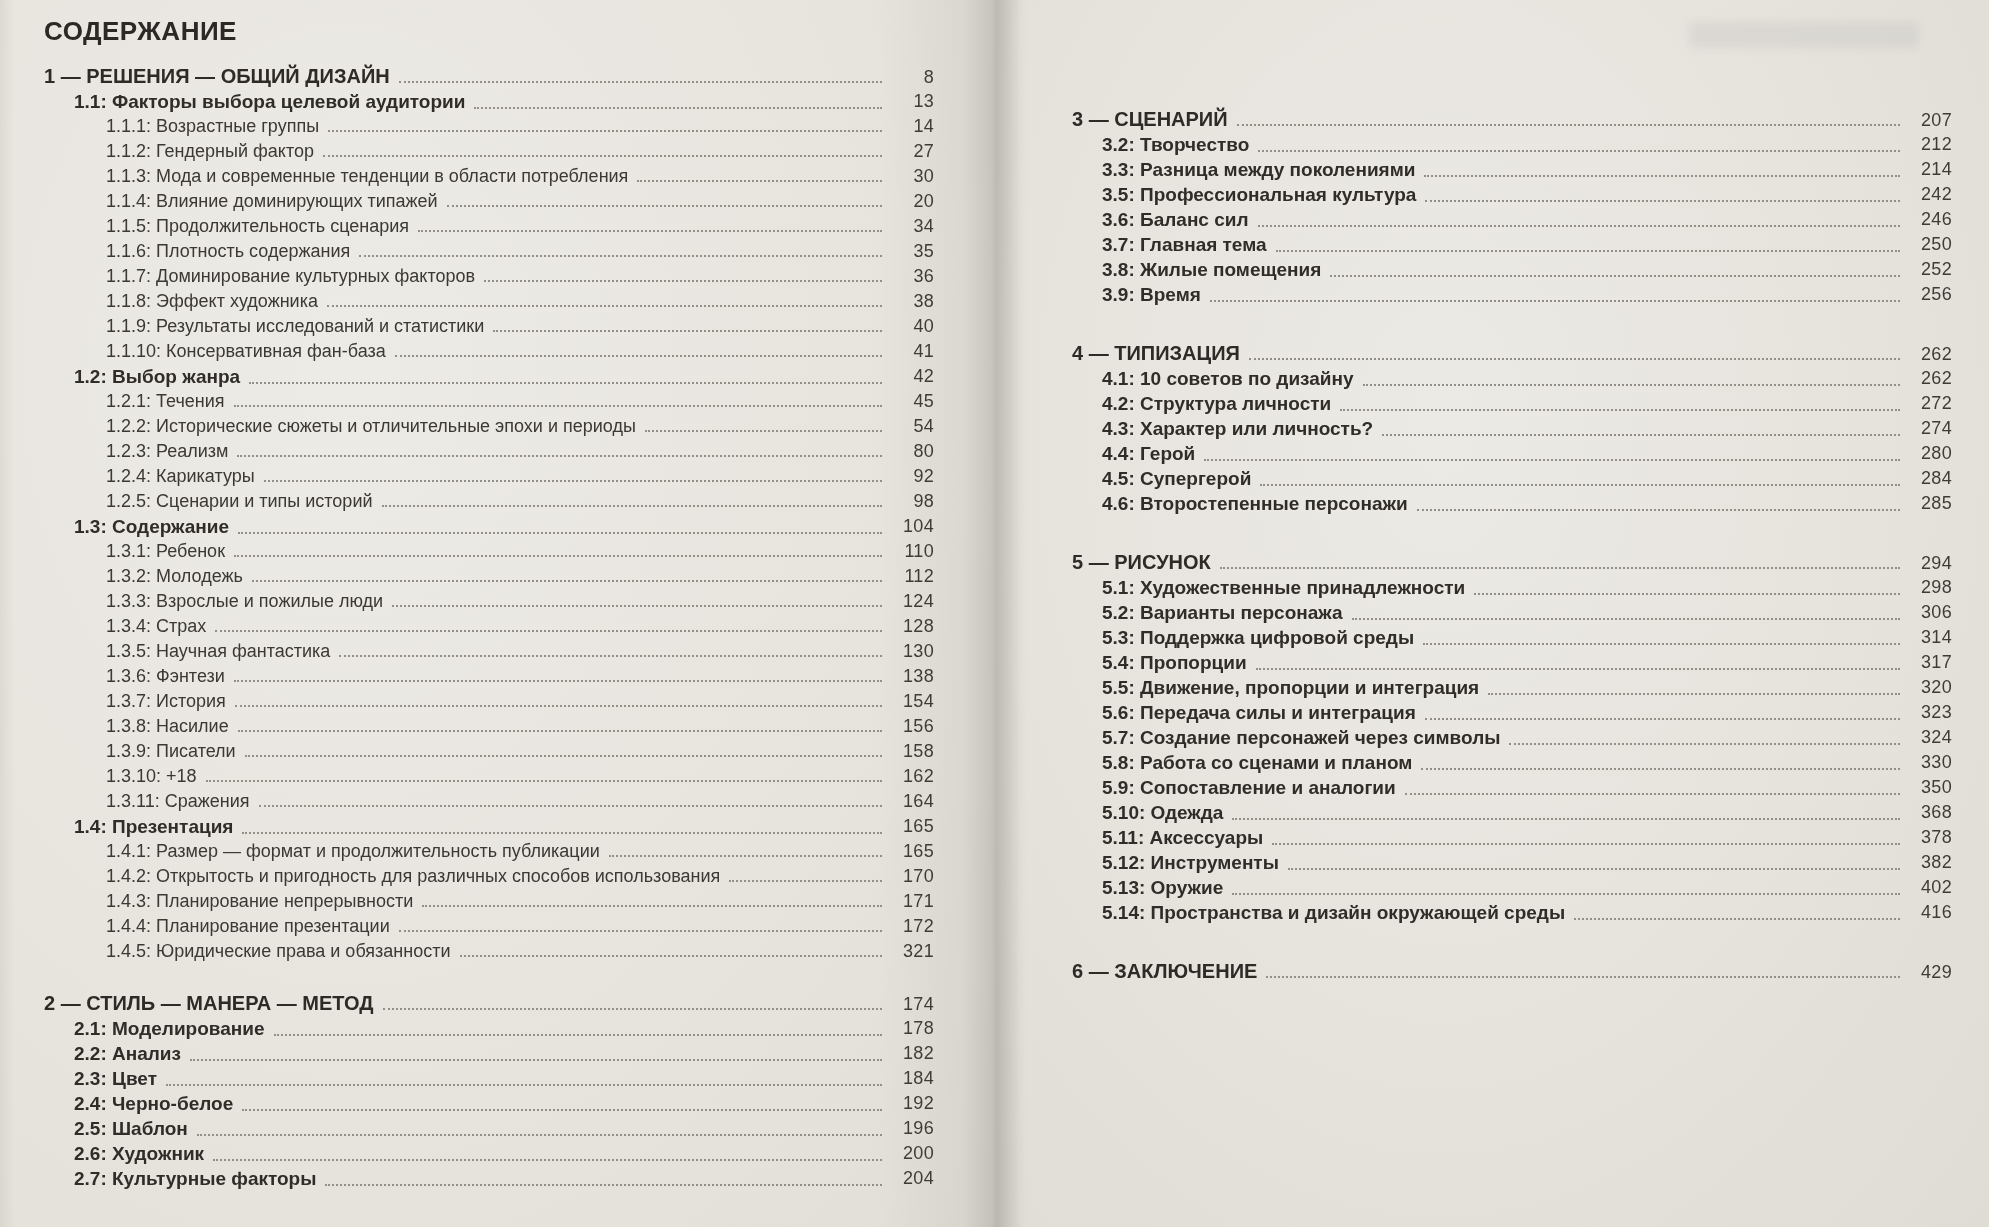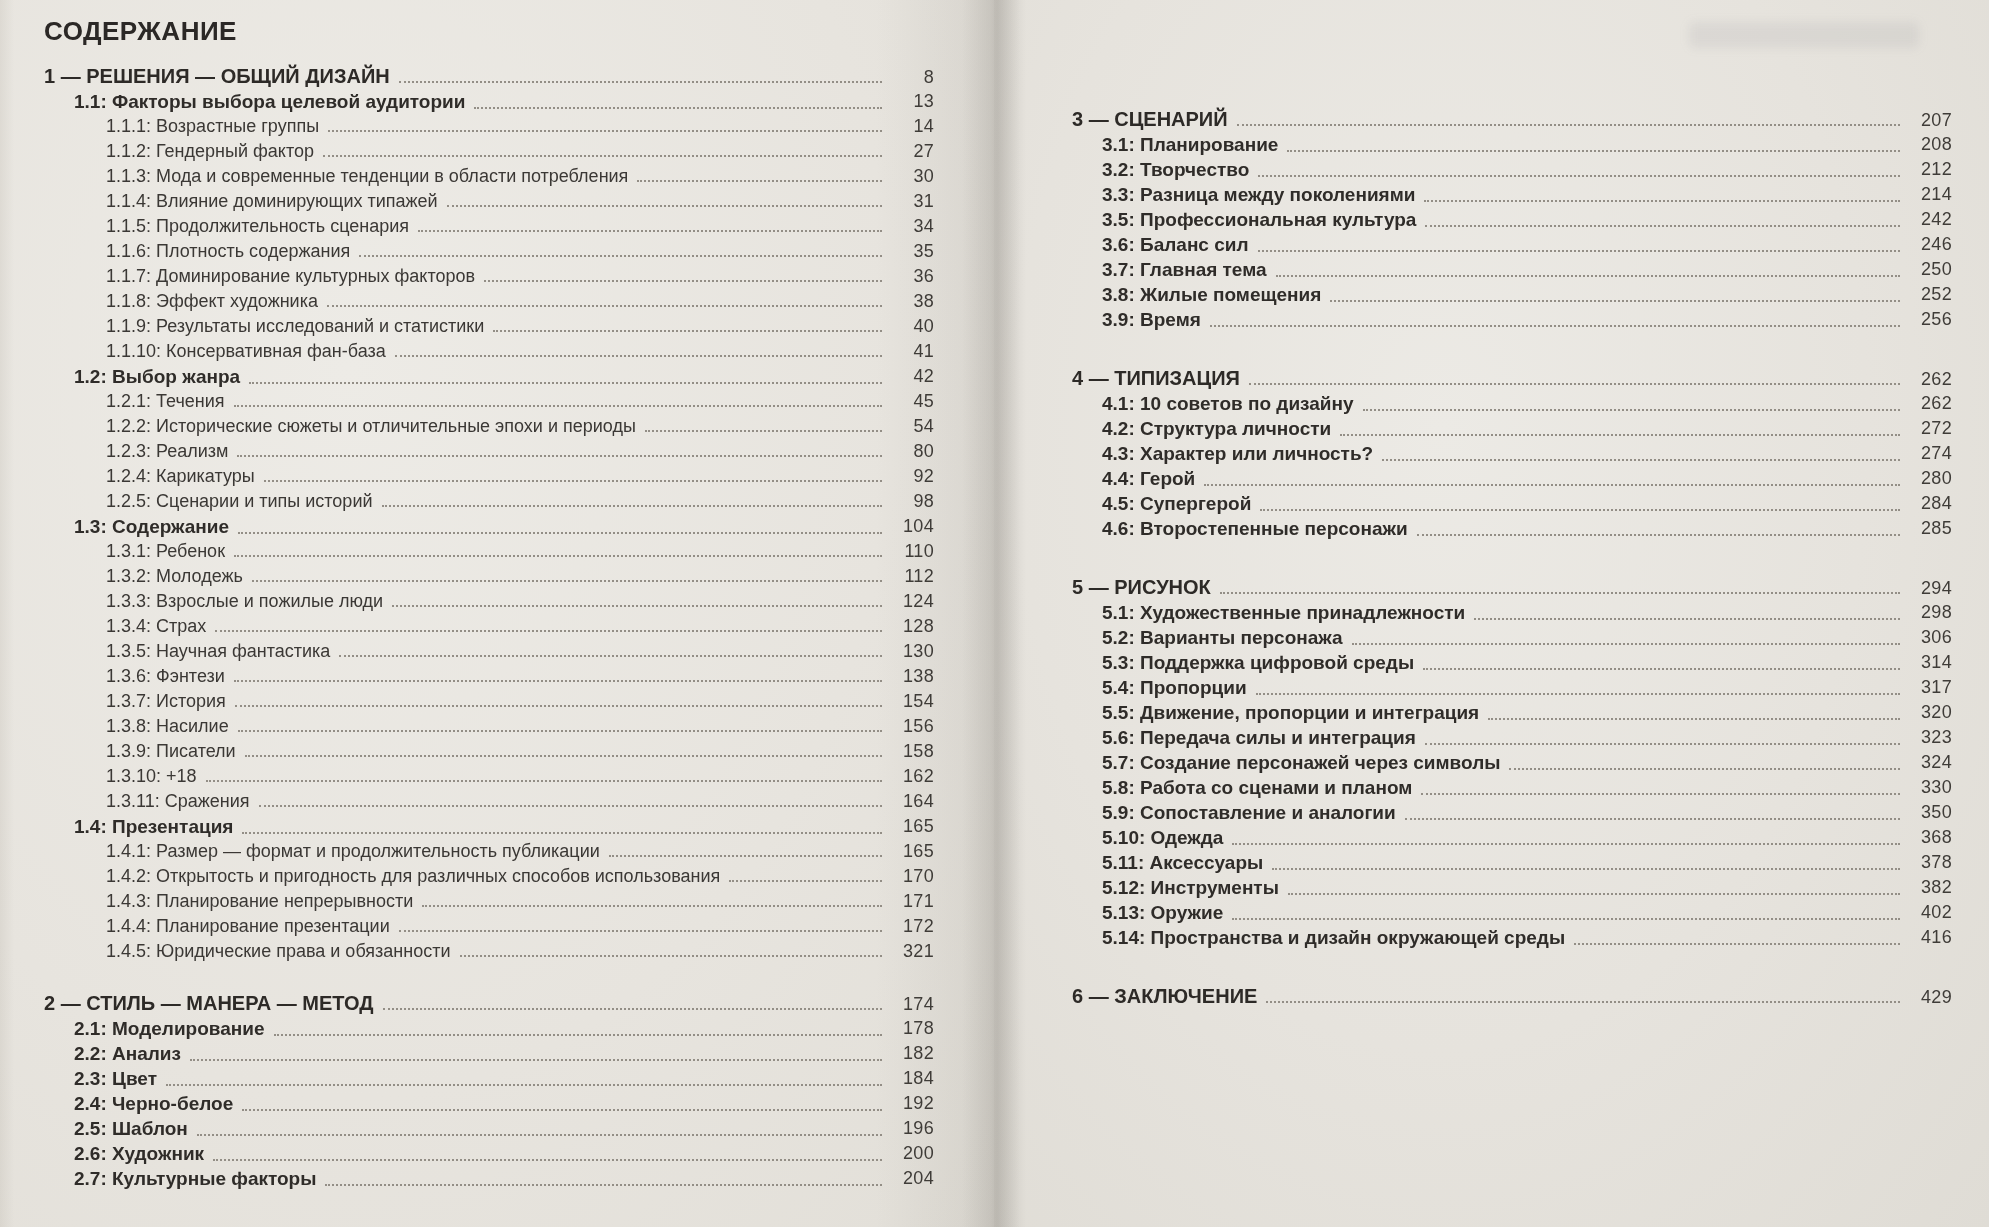--- a/index.html
+++ b/index.html
@@ -104,21 +104,21 @@
           <span class="pg">27</span>
         </div>
         <div class="row lvl2">
           <span class="lbl">1.1.3: Мода и современные тенденции в области потребления</span>
           <span class="dots"></span>
           <span class="pg">30</span>
         </div>
         <div class="row lvl2">
           <span class="lbl">1.1.4: Влияние доминирующих типажей</span>
           <span class="dots"></span>
-          <span class="pg">31</span>
+          <span class="pg">20</span>
         </div>
         <div class="row lvl2">
           <span class="lbl">1.1.5: Продолжительность сценария</span>
           <span class="dots"></span>
           <span class="pg">34</span>
         </div>
         <div class="row lvl2">
           <span class="lbl">1.1.6: Плотность содержания</span>
           <span class="dots"></span>
           <span class="pg">35</span>
@@ -308,25 +308,20 @@
       </div>
     </div>
   <div class="toc-col toc-col-right" id="col-right">
       <div class="toc-section">
         <div class="row lvl0">
           <span class="lbl">3 — СЦЕНАРИЙ</span>
           <span class="dots"></span>
           <span class="pg">207</span>
         </div>
         <div class="row lvl1">
-          <span class="lbl">3.1: Планирование</span>
-          <span class="dots"></span>
-          <span class="pg">208</span>
-        </div>
-        <div class="row lvl1">
           <span class="lbl">3.2: Творчество</span>
           <span class="dots"></span>
           <span class="pg">212</span>
         </div>
         <div class="row lvl1">
           <span class="lbl">3.3: Разница между поколениями</span>
           <span class="dots"></span>
           <span class="pg">214</span>
         </div>
         <div class="row lvl1">

